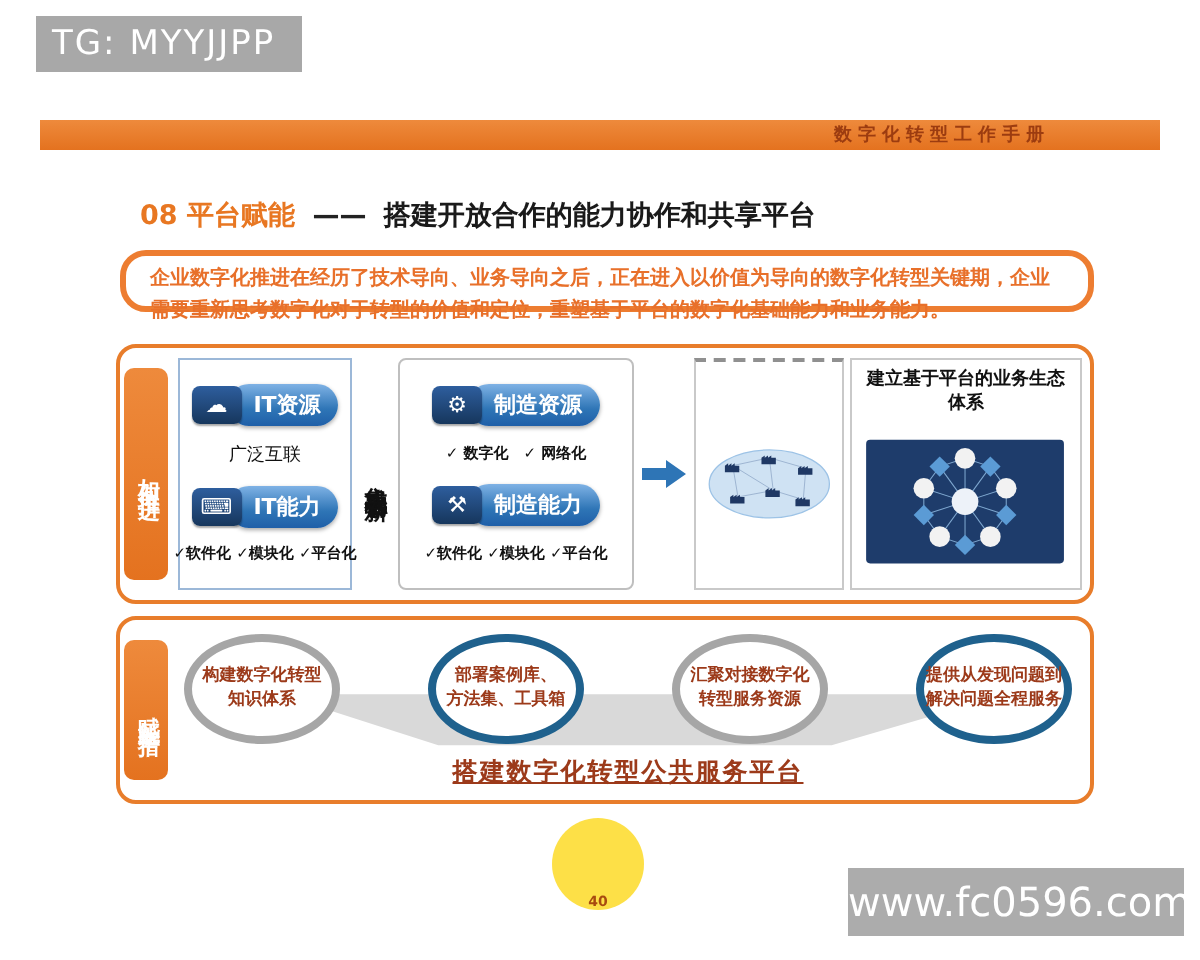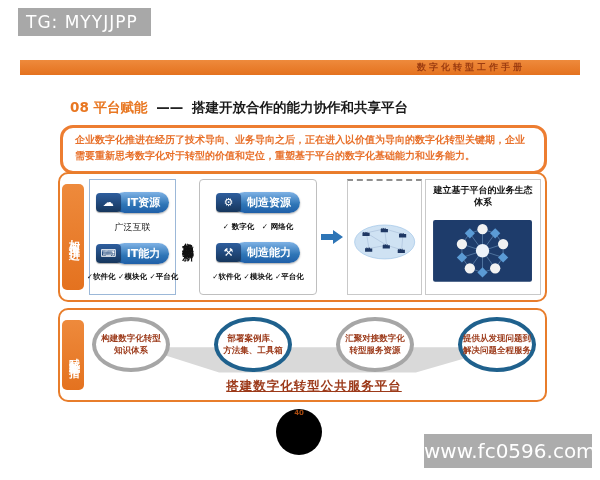--- a/index.html
+++ b/index.html
@@ -17,21 +17,21 @@
                 background:linear-gradient(180deg,#EE8A3C,#E4721F); display:flex; align-items:center; justify-content:flex-end; }
   .header-title { font-size:9px; font-weight:bold; color:#9C3C10; letter-spacing:3px; margin-right:55px; }
 
   
   .title-row { position:absolute; left:70px; top:99px; font-size:13.5px; font-weight:bold; white-space:nowrap; }
   .t-orange { color:#E87722; }
   .t-dash { color:#222; margin:0 4px; }
   .t-black { color:#1a1a1a; }
 
   
-  .intro-box { position:absolute; left:60px; right:53px; top:125px; height:49px;
+  .intro-box { position:absolute; left:60px; right:53px; top:125px; height:31px;
                border:3px solid #ED7D31; border-radius:13px; background:#fff; padding:4px 12px; }
   .intro-text { color:#E8702A; font-size:10px; font-weight:bold; line-height:1.55; }
 
   
   .section { position:absolute; left:58px; right:53px; border:2.5px solid #E87D2B; border-radius:10px; background:#fff; }
   .sec-how { top:172px; height:130px; }
   .sec-measures { top:308px; height:94px; }
   .side-tab { position:absolute; left:2px; top:10px; bottom:10px; width:22px; background:linear-gradient(180deg,#EE8A3C,#E4721F);
               border-radius:5px; display:flex; align-items:center; justify-content:center; }
   .vtext { writing-mode:vertical-rl; text-orientation:upright; color:#fff; font-size:11px; font-weight:bold; letter-spacing:3px; }
@@ -65,21 +65,21 @@
   .cap { width:106px; height:55px; background:#fff; border-radius:50%; display:flex; flex-direction:column;
          align-items:center; justify-content:center; text-align:center; }
   .cap span { font-size:8.5px; font-weight:bold; color:#9C3A1A; line-height:1.3; }
   .cap-gray { border:4px solid #A6A6A6; }
   .cap-blue { border:4px solid #1F618D; }
   .banner-label { position:absolute; left:0; right:0; bottom:3px; text-align:center;
                   font-size:12.5px; font-weight:bold; color:#9C3A1A; letter-spacing:1px;text-decoration:underline; }
 
   
   .page-circle { position:absolute; left:276px; top:409px; width:46px; height:46px; border-radius:50%;
-                 background:#000000; display:flex; align-items:flex-start; justify-content:center; }
+                 background:#fde047; display:flex; align-items:flex-end; justify-content:center; }
   .page-circle span { font-size:7px; font-weight:bold; color:#A84B10; }
 </style>
 </head>
 <body>
 
 <div class="page">
 
   <div class="tg-box">TG: MYYJJPP</div>
 
   <div class="header-bar">

